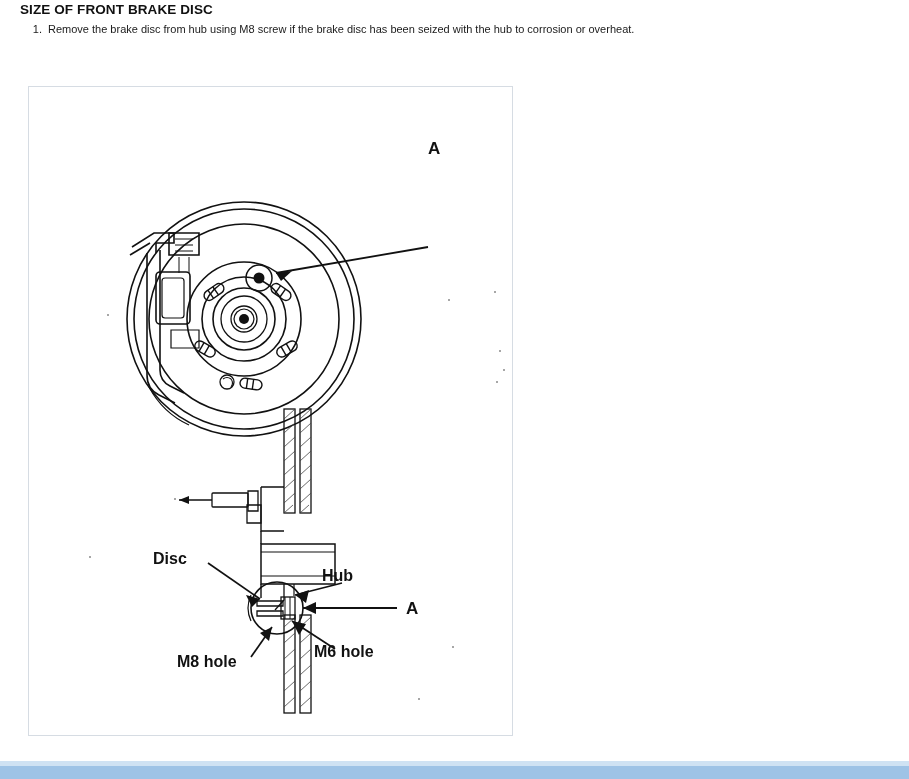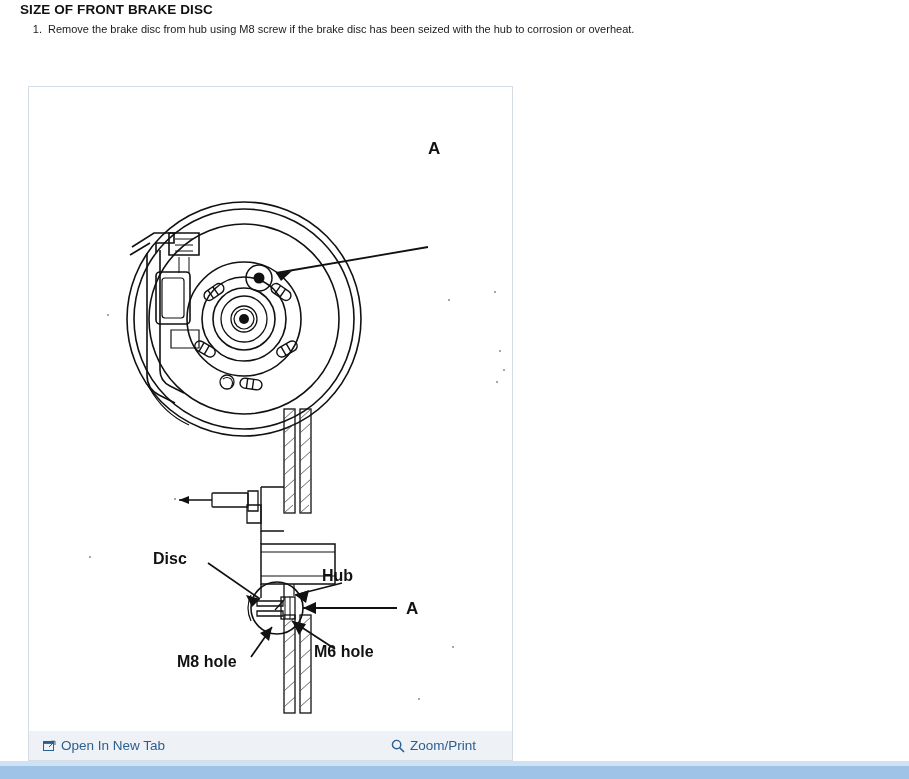--- a/index.html
+++ b/index.html
@@ -288,39 +288,17 @@
         <text x="399" y="67" font-size="17">A</text>
         <text x="124" y="477" font-size="16">Disc</text>
         <text x="293" y="494" font-size="16">Hub</text>
         <text x="377" y="527" font-size="17">A</text>
         <text x="148" y="580" font-size="16">M8 hole</text>
         <text x="285" y="570" font-size="16">M6 hole</text>
       </g>
     </svg>
   </div>
 
-  <div class="figure-footer">
-    <div class="footer-btn left">
-      <span>
-        <svg width="13" height="13" viewBox="0 0 13 13">
-          <rect x="0.5" y="2.5" width="10" height="9" fill="none" stroke="#2b5f8f" stroke-width="1"></rect>
-          <rect x="0.5" y="2.5" width="10" height="2.4" fill="#2b5f8f" stroke="none"></rect>
-          <path d="M6 8 L11 3" stroke="#2b5f8f" stroke-width="1" fill="none"></path>
-          <path d="M8.2 2.2 L12 2.2 L12 6" fill="none" stroke="#2b5f8f" stroke-width="1"></path>
-        </svg>
-      </span>
-      <span class="label">Open In New Tab</span>
-    </div>
-    <div class="footer-btn right">
-      <span>
-        <svg width="14" height="14" viewBox="0 0 14 14">
-          <circle cx="5.6" cy="5.6" r="4.2" fill="none" stroke="#2b5f8f" stroke-width="1.4"></circle>
-          <line x1="8.7" y1="8.7" x2="13" y2="13" stroke="#2b5f8f" stroke-width="1.6"></line>
-        </svg>
-      </span>
-      <span class="label">Zoom/Print</span>
-    </div>
-  </div>
 
   <div class="blue-strip-light"></div>
   <div class="blue-strip"></div>
 
 </div>
 
 </body></html>

